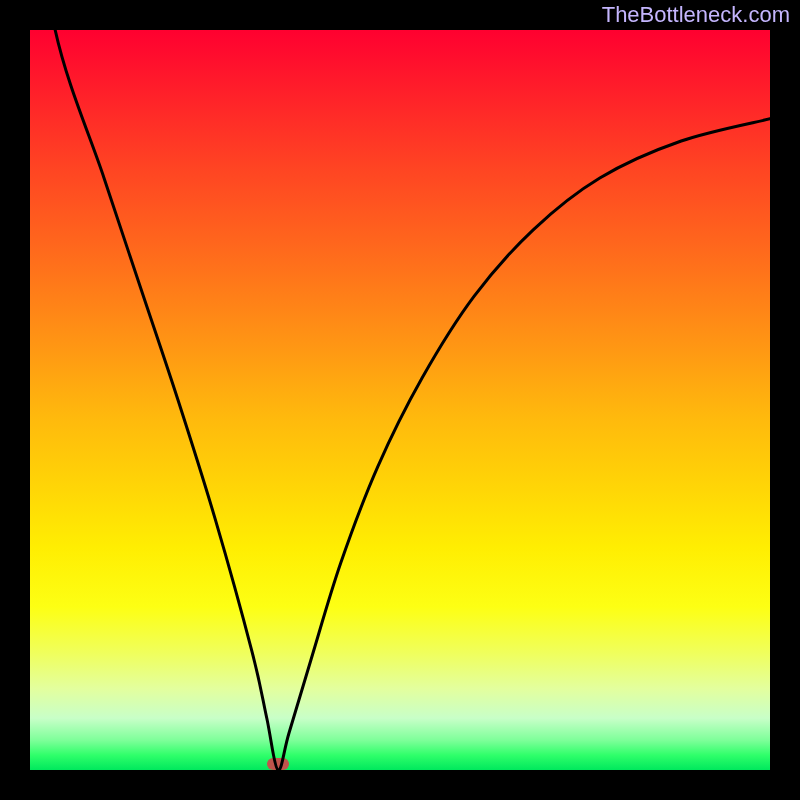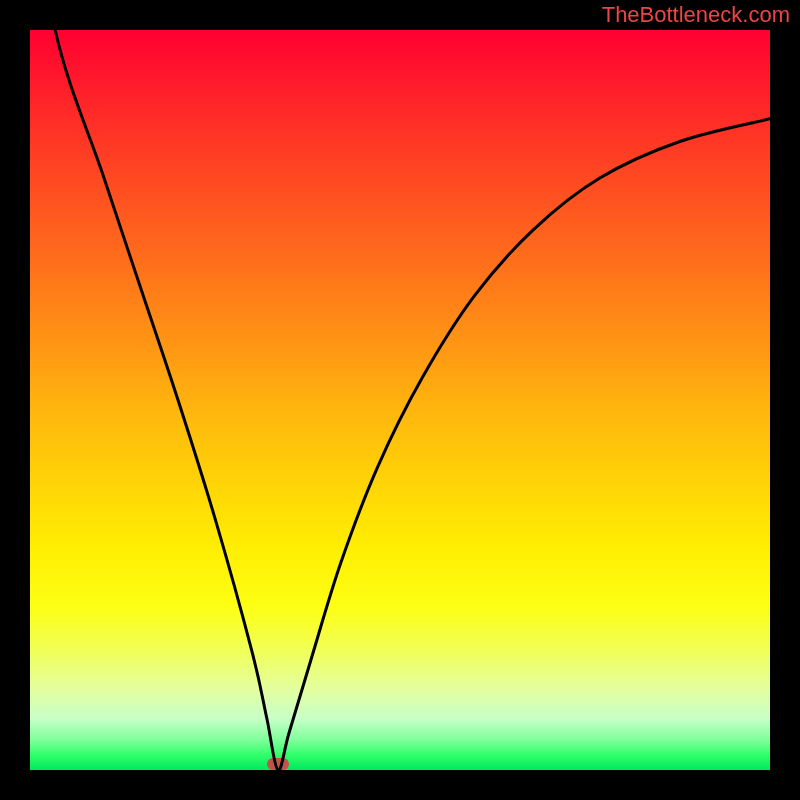--- a/index.html
+++ b/index.html
@@ -8,21 +8,21 @@
     height: 800px;
     background: #000;
     position: relative;
     overflow: hidden;
     font-family: Arial, Helvetica, sans-serif;
   }
   .attribution {
     position: absolute;
     top: 2px;
     right: 10px;
-    color: #ef4444;
+    color: #c4b5fd;
     font-size: 22px;
     font-weight: normal;
     z-index: 3;
     letter-spacing: 0px;
   }
   .plot-area {
     position: absolute;
     left: 30px;
     top: 30px;
     width: 740px;

